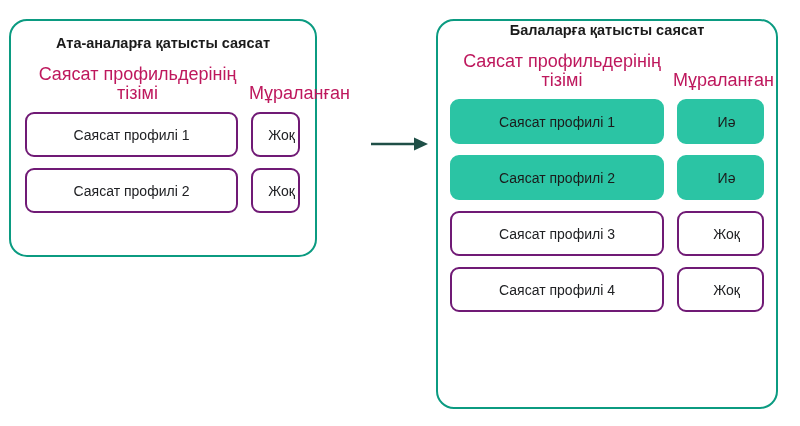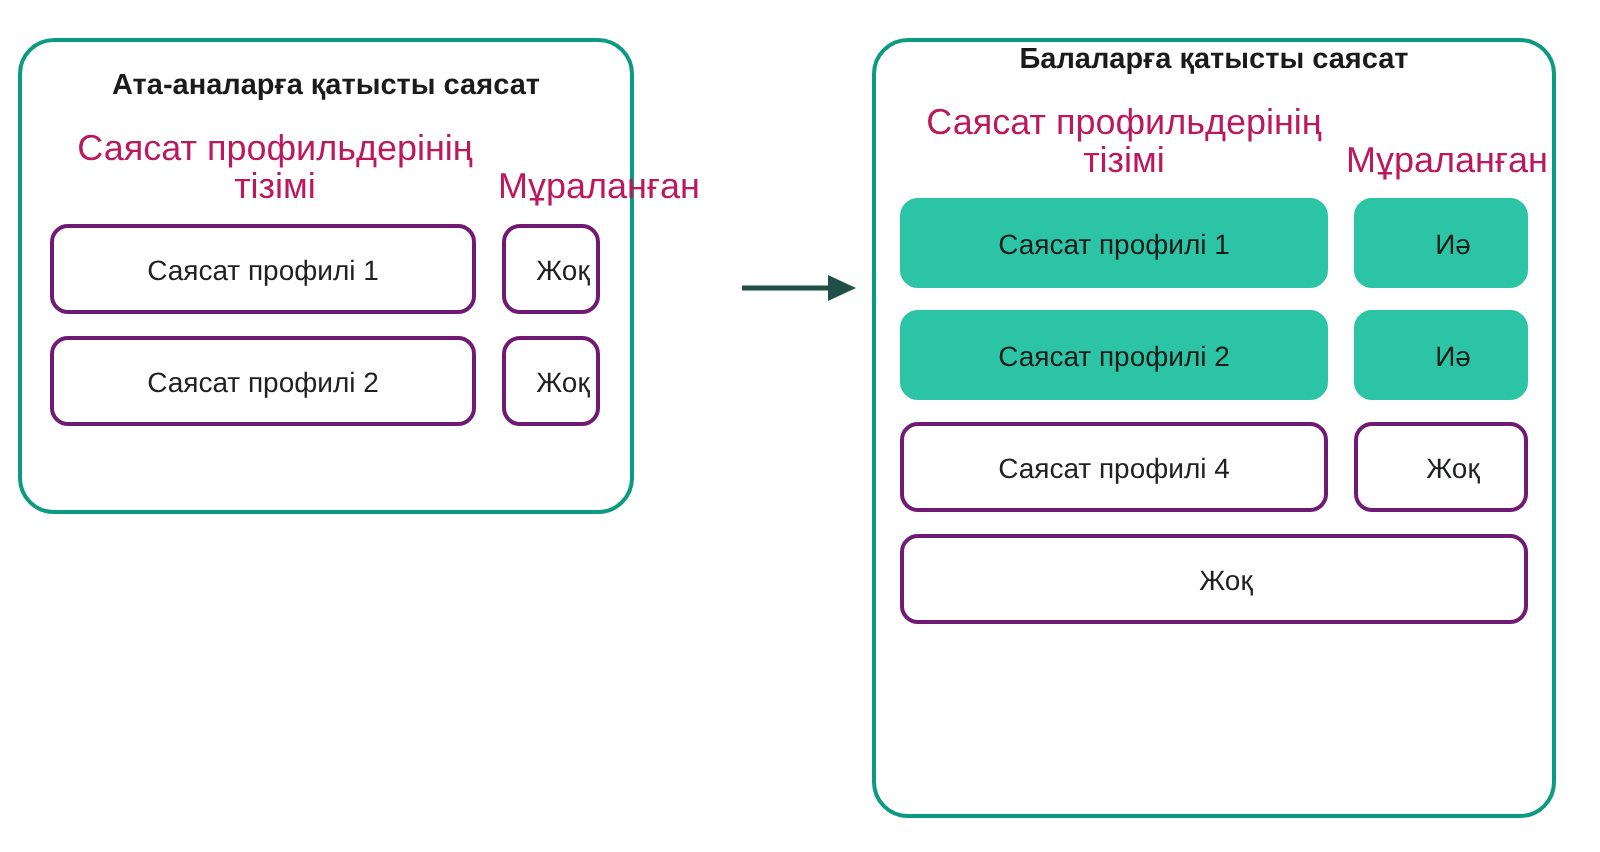--- a/index.html
+++ b/index.html
@@ -171,22 +171,23 @@
     <div class="rows">
       <div class="row">
         <div class="card card-profile filled">Саясат профилі 1</div>
         <div class="card card-status filled">Иә</div>
       </div>
       <div class="row">
         <div class="card card-profile filled">Саясат профилі 2</div>
         <div class="card card-status filled">Иә</div>
       </div>
       <div class="row">
-        <div class="card card-profile">Саясат профилі 4</div>
+        <div class="card card-profile">Саясат профилі 3</div>
         <div class="card card-status">Жоқ</div>
       </div>
       <div class="row">
+        <div class="card card-profile">Саясат профилі 4</div>
         <div class="card card-status">Жоқ</div>
       </div>
     </div>
   </section>
 
 </div>
 
 </body></html>

